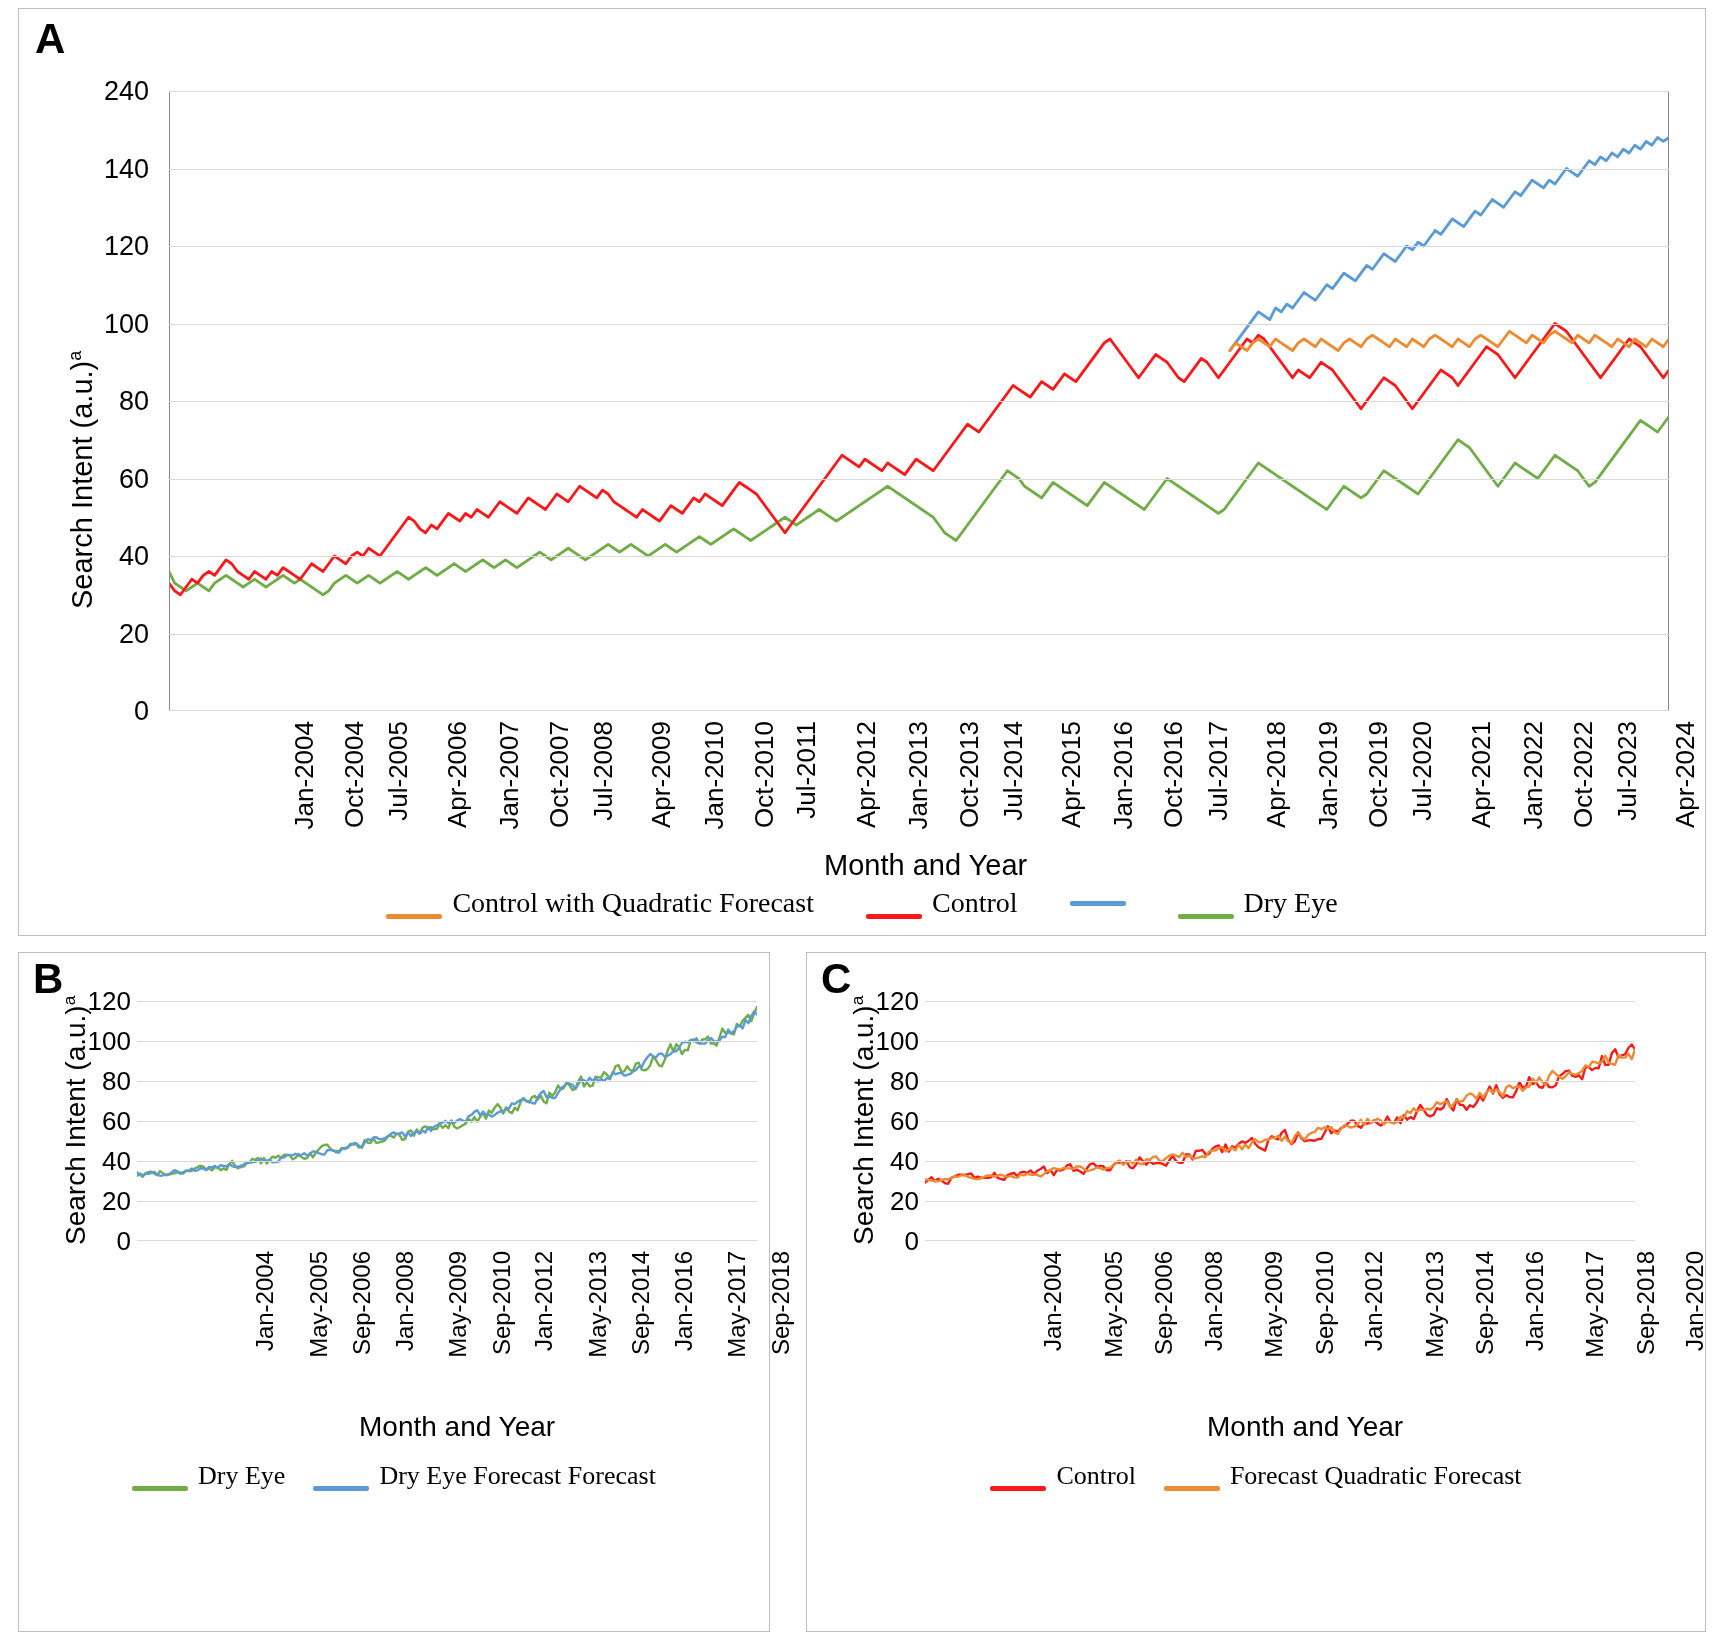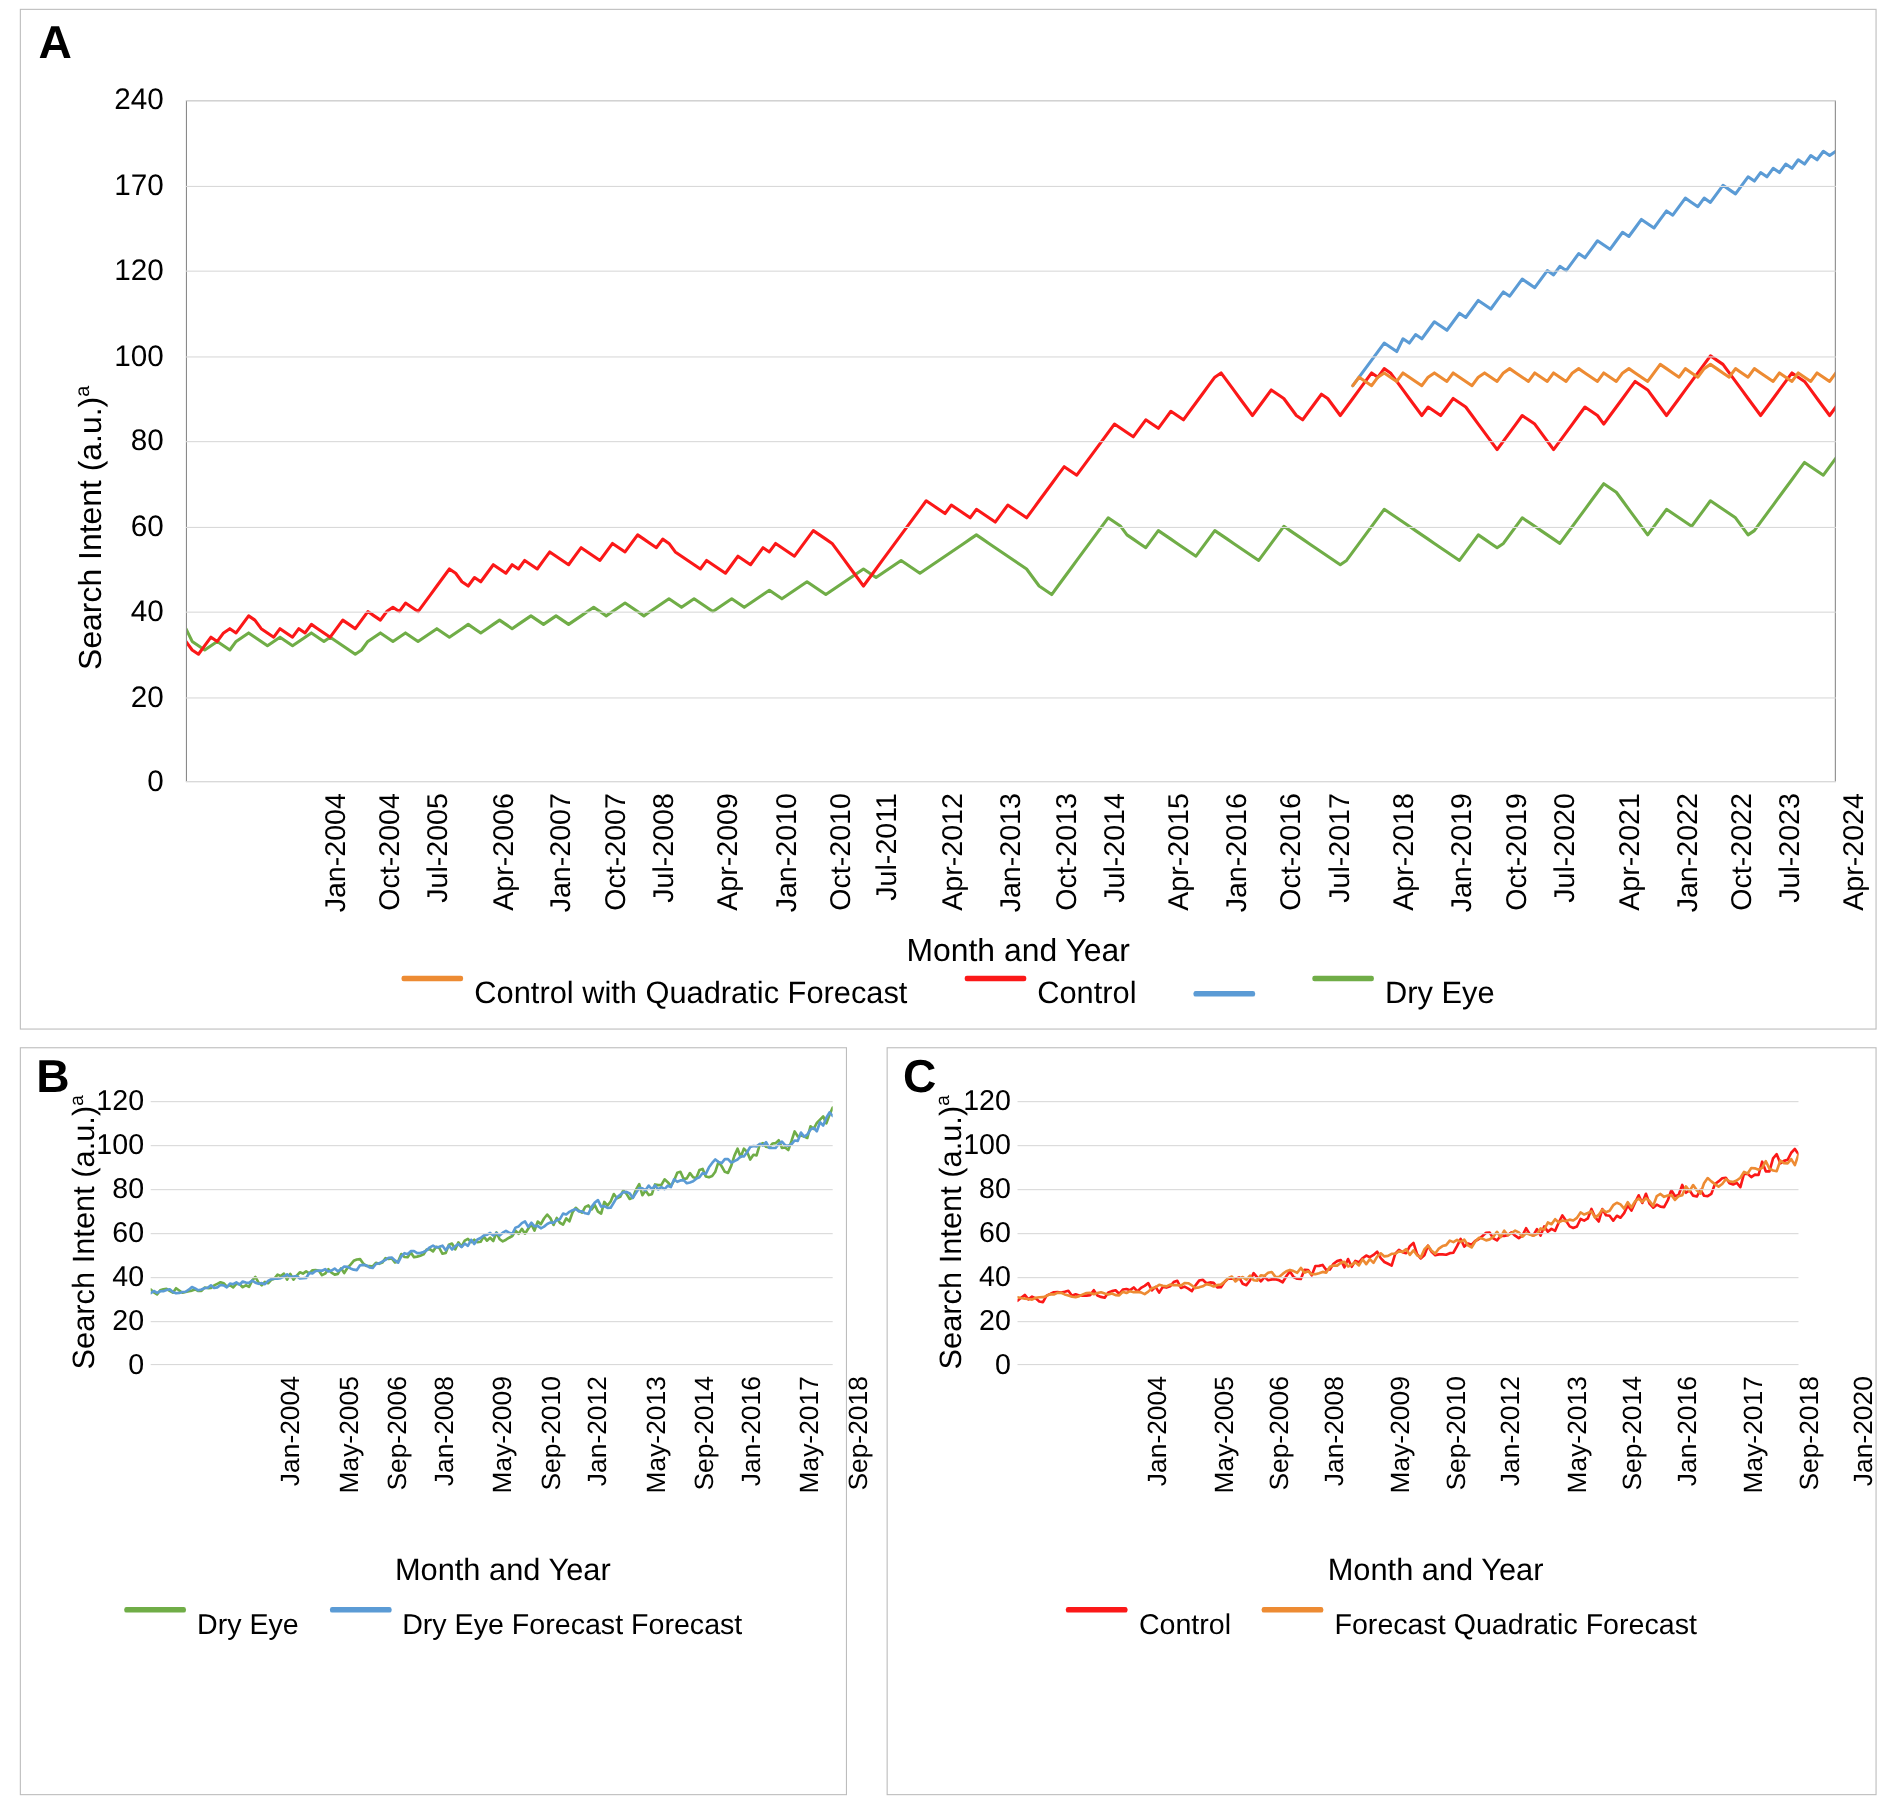--- a/index.html
+++ b/index.html
@@ -13,21 +13,21 @@
   #panelA{left:18px;top:8px;width:1688px;height:928px;}
   #panelA .plotwrap{position:absolute;left:150px;top:82px;width:1500px;height:620px;}
   #panelA .axisbox{position:absolute;left:0;top:0;width:100%;height:100%;border:1px solid #8a8a8a;box-sizing:border-box;}
   .gridline{position:absolute;left:0;width:100%;height:1px;background:#d9d9d9;}
   .ytick{position:absolute;right:0;transform:translateY(-50%);font-size:27px;text-align:right;width:120px;padding-right:14px;}
   .ylabel{position:absolute;transform:rotate(-90deg);transform-origin:left top;font-size:29px;white-space:nowrap;}
   .xlabel{position:absolute;font-size:29px;white-space:nowrap;}
   .xtick{position:absolute;transform:rotate(-90deg);transform-origin:right top;font-size:26px;white-space:nowrap;text-align:right;}
   svg{display:block;}
   .legend{position:absolute;display:flex;align-items:center;justify-content:center;gap:0px;width:100%;}
-  .legend-item{display:flex;align-items:flex-start;gap:10px;margin:0 26px;font-size:28px;white-space:nowrap;}
+  .legend-item{display:flex;align-items:flex-end;gap:10px;margin:0 26px;font-size:28px;white-space:nowrap;font-family:Liberation Serif, serif;}
   .legend-line{display:inline-block;width:56px;height:5px;border-radius:2px;}
 
   
   #panelB{left:18px;top:952px;width:752px;height:680px;}
   #panelC{left:806px;top:952px;width:900px;height:680px;}
   .sub .plotwrap{position:absolute;}
   .sub .ytick{font-size:26px;width:90px;padding-right:12px;}
   .sub .xtick{font-size:24px;}
   .sub .legend-item{font-size:26px;margin:0 14px;}
   .sub .ylabel{font-size:28px;}
@@ -47,21 +47,21 @@
     </div>
 
     <div>
       <div class="ytick" style="top:702px;left:10px;">0</div>
       <div class="ytick" style="top:624.5px;left:10px;">20</div>
       <div class="ytick" style="top:547px;left:10px;">40</div>
       <div class="ytick" style="top:469.5px;left:10px;">60</div>
       <div class="ytick" style="top:392px;left:10px;">80</div>
       <div class="ytick" style="top:314.5px;left:10px;">100</div>
       <div class="ytick" style="top:237px;left:10px;">120</div>
-      <div class="ytick" style="top:159.5px;left:10px;">170</div>
+      <div class="ytick" style="top:159.5px;left:10px;">140</div>
       <div class="ytick" style="top:82px;left:10px;">240</div>
     </div>
 
     <div class="plotwrap">
       <div class="axisbox"></div>
       <div class="gridline" style="top:0px;"></div>
       <div class="gridline" style="top:77.5px;"></div>
       <div class="gridline" style="top:155px;"></div>
       <div class="gridline" style="top:232.5px;"></div>
       <div class="gridline" style="top:310px;"></div>

